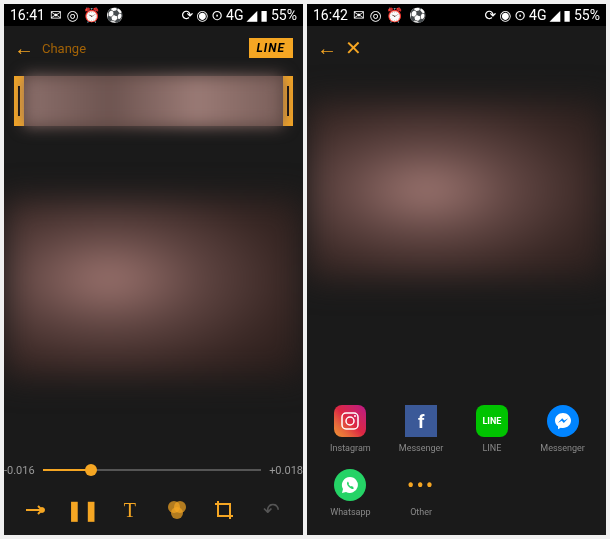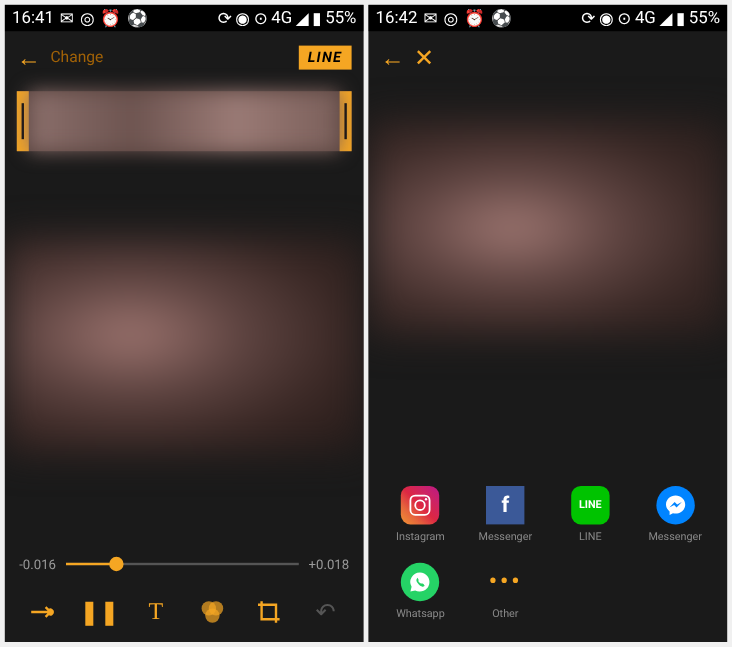--- a/index.html
+++ b/index.html
@@ -16,21 +16,21 @@
 .header-sub{font-size:9px;color:#888}
 .next-btn{background:#f5a623;color:#000;padding:3px 8px;font-weight:bold;font-size:12px;font-style:italic;letter-spacing:1px}
 .close-x{color:#f5a623;font-size:20px;font-weight:300}
 .trim-area{height:50px;margin:6px 10px 12px;position:relative;background:#5a4540;display:flex;align-items:center}
 .trim-handle{width:10px;height:50px;background:#f5a623;display:flex;align-items:center;justify-content:center}
 .trim-handle::after{content:'';width:2px;height:30px;background:#000}
 .trim-content{flex:1;height:100%;background:linear-gradient(90deg,#8b6f6b,#6d5450,#9a7a75,#7a5f5a);filter:blur(8px)}
 .preview-area{height:180px;margin:60px 0 0;background:radial-gradient(ellipse at 35% 45%,#9e7570 0%,#5d4340 35%,#3a2825 65%,#241a18 100%);filter:blur(15px)}
 .preview-area-2{height:180px;margin:0;background:radial-gradient(ellipse at 40% 50%,#a07873 0%,#604542 35%,#3c2a27 65%,#261c1a 100%);filter:blur(15px)}
 .spacer{flex:1}
-.slider-row{display:flex;align-items:center;padding:0 12px;gap:8px;height:30px}
+.slider-row{display:flex;align-items:center;padding:0 0;gap:8px;height:30px}
 .slider-val{color:#999;font-size:11px}
 .slider-track{flex:1;height:2px;background:#555;position:relative}
 .slider-fill{position:absolute;left:0;width:22%;height:2px;background:#f5a623}
 .slider-thumb{position:absolute;left:22%;top:-5px;width:12px;height:12px;border-radius:50%;background:#f5a623;transform:translateX(-50%)}
 .toolbar{height:50px;display:flex;align-items:center;justify-content:space-around;padding:0 8px}
 .tool{color:#f5a623;font-size:20px;width:28px;height:28px;display:flex;align-items:center;justify-content:center}
 .tool.dim{color:#555}
 .share-grid{display:grid;grid-template-columns:repeat(4,1fr);gap:0;padding:10px 8px}
 .share-item{display:flex;flex-direction:column;align-items:center;gap:6px;padding:8px 4px}
 .share-label{color:#888;font-size:9px}

